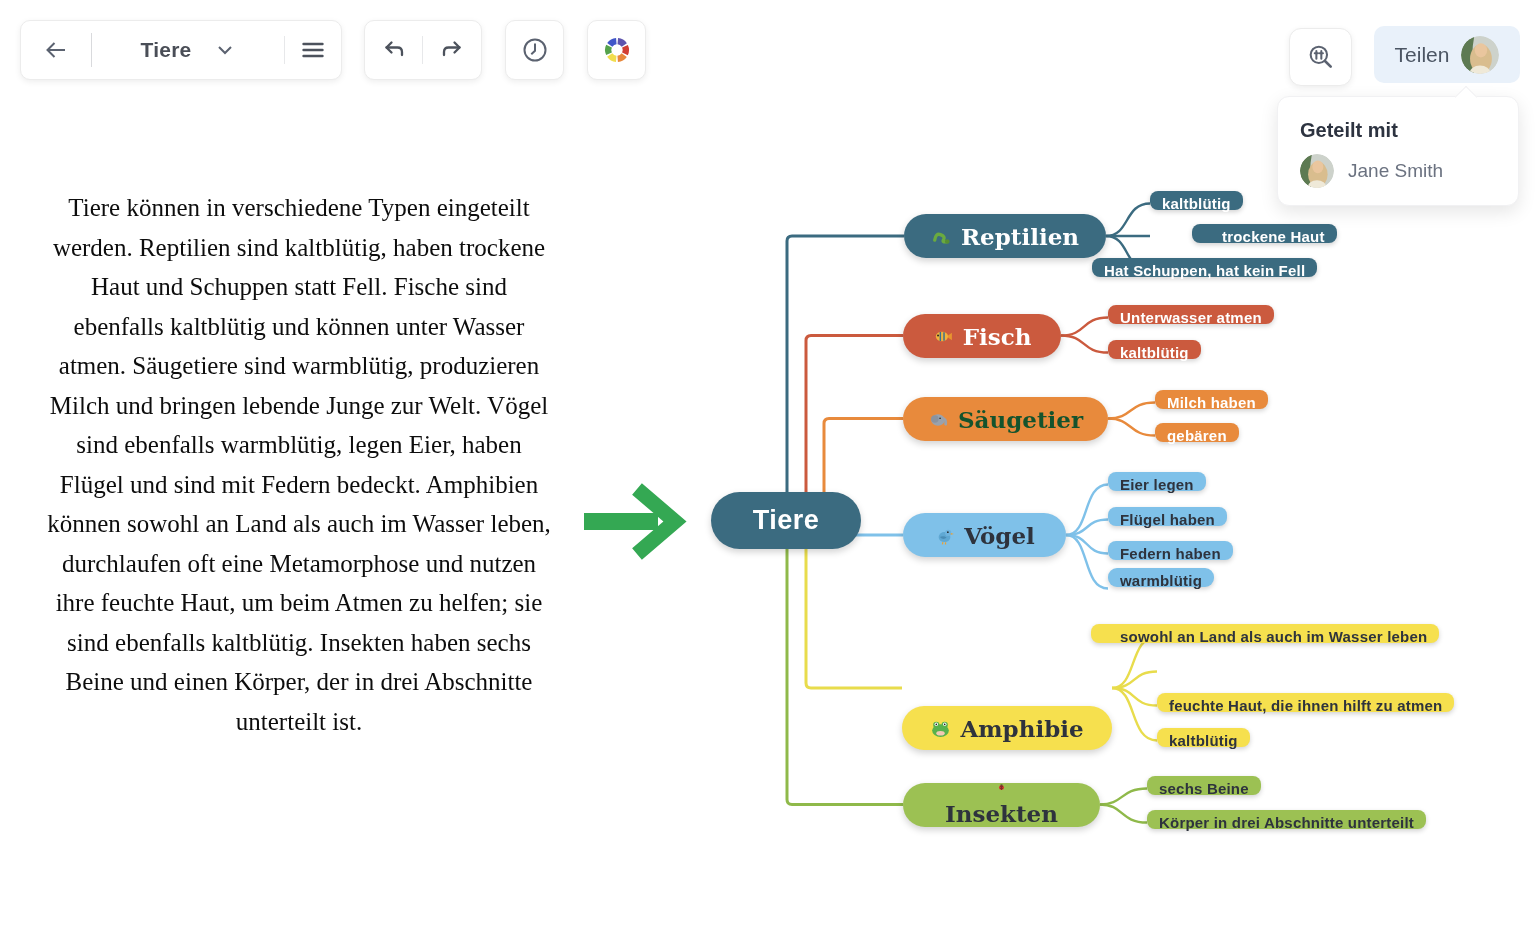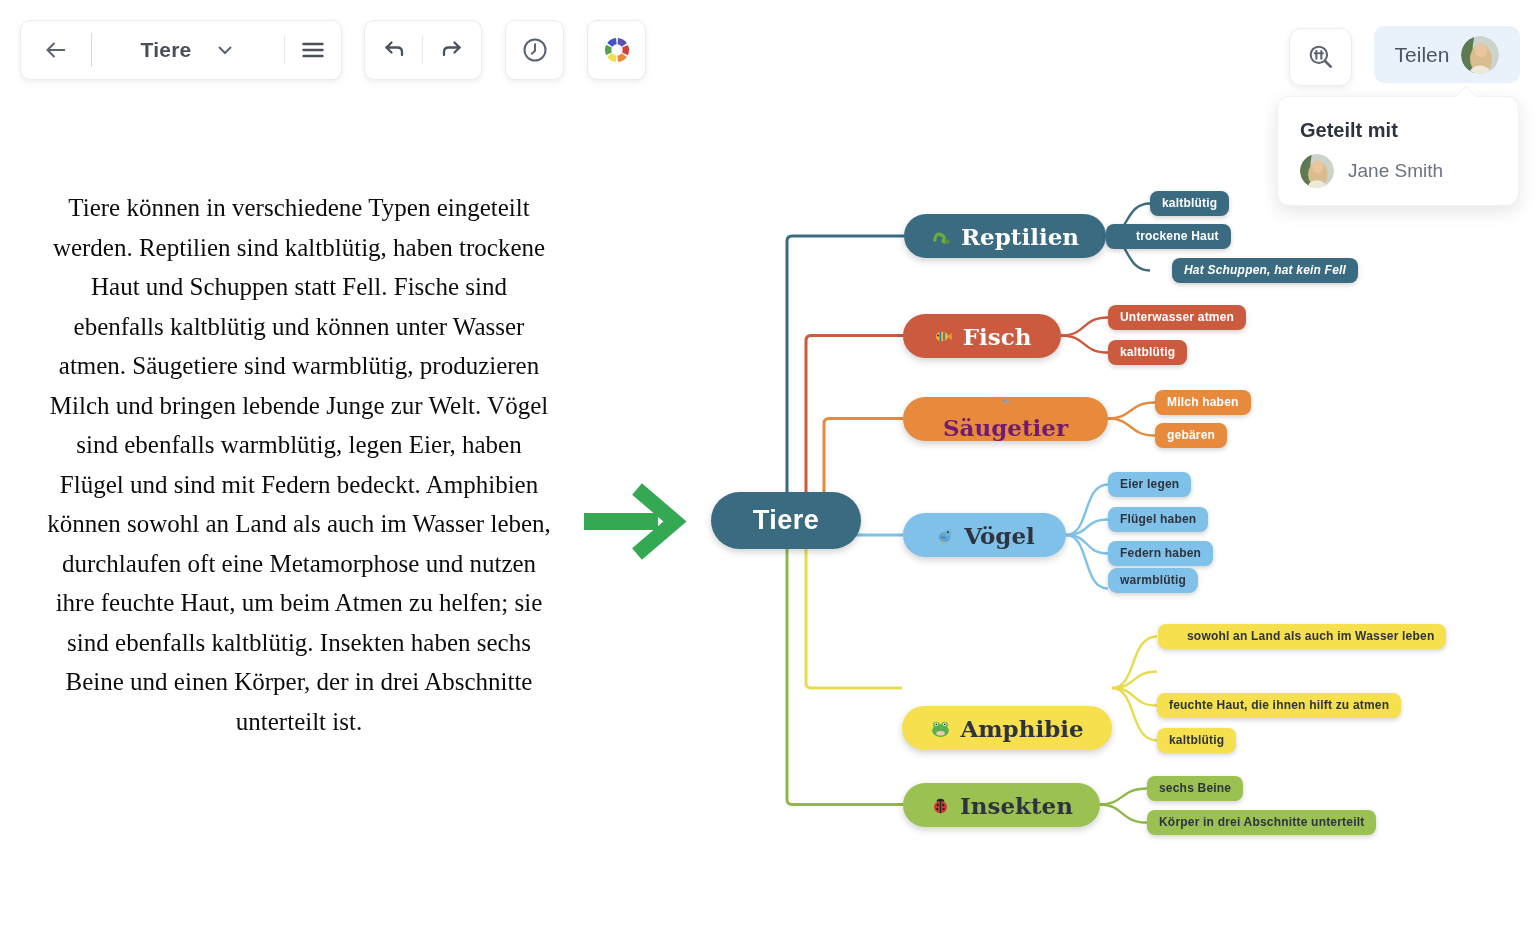--- a/index.html
+++ b/index.html
@@ -32,27 +32,27 @@
   #source-text{position:absolute;left:45px;top:188px;width:508px;text-align:center;
                font-family:"Liberation Serif",serif;font-size:25px;line-height:39.5px;color:#0d0d0d;}
   
   #links{position:absolute;left:0;top:0;z-index:1;}
   .node{position:absolute;display:flex;align-items:center;justify-content:center;gap:9px;
         z-index:2;box-shadow:0 3px 7px rgba(0,0,0,.18);cursor:pointer;}
   .root-node{left:711px;top:492px;width:150px;height:57px;border-radius:29px;background:#3b6b80;
         color:#fff;font-size:27px;font-weight:600;letter-spacing:.5px;}
   .branch{height:44px;border-radius:22px;font-family:"DejaVu Serif",serif;font-weight:bold;
         font-size:23px;}
-  .leaf{position:absolute;z-index:2;height:25px;line-height:25px;border-radius:8px;padding:0 12px;
-        font-size:12px;font-weight:600;letter-spacing:.2px;white-space:nowrap;
+  .leaf{position:absolute;z-index:2;height:19px;line-height:25px;border-radius:8px;padding:0 12px;
+        font-size:15px;font-weight:600;letter-spacing:.2px;white-space:nowrap;
         box-shadow:0 2px 5px rgba(0,0,0,.18);cursor:pointer;}
   .c-teal{background:#3b6b80;color:#fff;}
   .c-red{background:#cb5a3e;color:#fff;}
   .c-orange{background:#e88a3c;color:#fff;}
-  .c-orange.branch{color:#701a75;flex-direction:column;}
+  .c-orange.branch{color:#14532d;}
   .c-blue{background:#7fc1e9;color:#2e333d;}
   .c-yellow{background:#f6e04e;color:#2e333d;}
   .c-green{background:#9cc153;color:#2e333d;}
 </style>
 </head>
 <body>
 
 <div id="screen">
 
   <div class="card" style="left:20px;top:20px;width:320px;height:58px;">
@@ -216,22 +216,22 @@
   </div>
 
   <div class="node branch c-teal" style="left:904px;top:214px;width:202px;">
     <svg class="icon" width="21" height="21" viewBox="0 0 20 20" fill="none">
         <path d="M3.5 13.5 Q4.5 6.5 9 8.2 Q14 10 12 13 Q10.3 15.8 15 15" stroke="#6aaa3f" stroke-width="3.2" stroke-linecap="round"></path>
         <circle cx="15.5" cy="14.8" r="2.2" fill="#578f33"></circle>
       </svg>
     <span>Reptilien</span>
   </div>
   <div class="leaf c-teal" style="left:1150px;top:191px;">kaltblütig</div>
-  <div class="leaf c-teal" style="left:1106px;top:224px;padding-left:30px;">trockene Haut</div>
-  <div class="leaf c-teal" style="left:1172px;top:258px;font-style:italic;">Hat Schuppen, hat kein Fell</div>
+  <div class="leaf c-teal" style="left:1192px;top:224px;padding-left:30px;">trockene Haut</div>
+  <div class="leaf c-teal" style="left:1092px;top:258px;">Hat Schuppen, hat kein Fell</div>
 
   <div class="node branch c-red" style="left:903px;top:314px;width:158px;">
     <svg class="icon" width="21" height="21" viewBox="0 0 20 20">
         <path d="M13 10 L18 6.5 V13.5 Z" fill="#e8952f"></path>
         <ellipse cx="8.5" cy="10" rx="5.8" ry="4.6" fill="#f2b13b"></ellipse>
         <path d="M7 5.8 V14.2 M10.5 6 V14" stroke="#3a6f8f" stroke-width="1.4"></path>
         <circle cx="4.8" cy="9" r="0.9" fill="#222"></circle>
       </svg>
     <span>Fisch</span>
   </div>
@@ -272,25 +272,25 @@
         <circle cx="14" cy="6.5" r="3" fill="#58b14c"></circle>
         <ellipse cx="10" cy="12" rx="8" ry="6" fill="#58b14c"></ellipse>
         <circle cx="6" cy="6" r="1.6" fill="#fff"></circle>
         <circle cx="14" cy="6" r="1.6" fill="#fff"></circle>
         <circle cx="6" cy="6" r="0.8" fill="#222"></circle>
         <circle cx="14" cy="6" r="0.8" fill="#222"></circle>
         <ellipse cx="10" cy="14.5" rx="4" ry="2.2" fill="#f3c8b4"></ellipse>
       </svg>
     <span>Amphibie</span>
   </div>
-  <div class="leaf c-yellow" style="left:1158px;top:624px;padding-left:29px;">sowohl an Land als auch im Wasser leben</div>
+  <div class="leaf c-yellow" style="left:1091px;top:624px;padding-left:29px;">sowohl an Land als auch im Wasser leben</div>
   <div class="leaf c-yellow" style="left:1157px;top:693px;">feuchte Haut, die ihnen hilft zu atmen</div>
   <div class="leaf c-yellow" style="left:1157px;top:728px;">kaltblütig</div>
 
-  <div class="node branch c-green" style="left:903px;top:783px;width:197px;">
+  <div class="node branch c-green" style="left:903px;top:783px;width:197px;flex-direction:column;">
     <svg class="icon" width="21" height="21" viewBox="0 0 20 20">
         <path d="M10 3.5 Q13.5 3.5 13.8 6.5 H6.2 Q6.5 3.5 10 3.5Z" fill="#222"></path>
         <ellipse cx="10" cy="11.5" rx="6.3" ry="5.8" fill="#d6372d"></ellipse>
         <path d="M10 5.7 V17.3" stroke="#222" stroke-width="1.2"></path>
         <circle cx="7.4" cy="9.5" r="1.1" fill="#222"></circle>
         <circle cx="12.6" cy="9.5" r="1.1" fill="#222"></circle>
         <circle cx="7" cy="13.5" r="1.1" fill="#222"></circle>
         <circle cx="13" cy="13.5" r="1.1" fill="#222"></circle>
       </svg>
     <span>Insekten</span>

